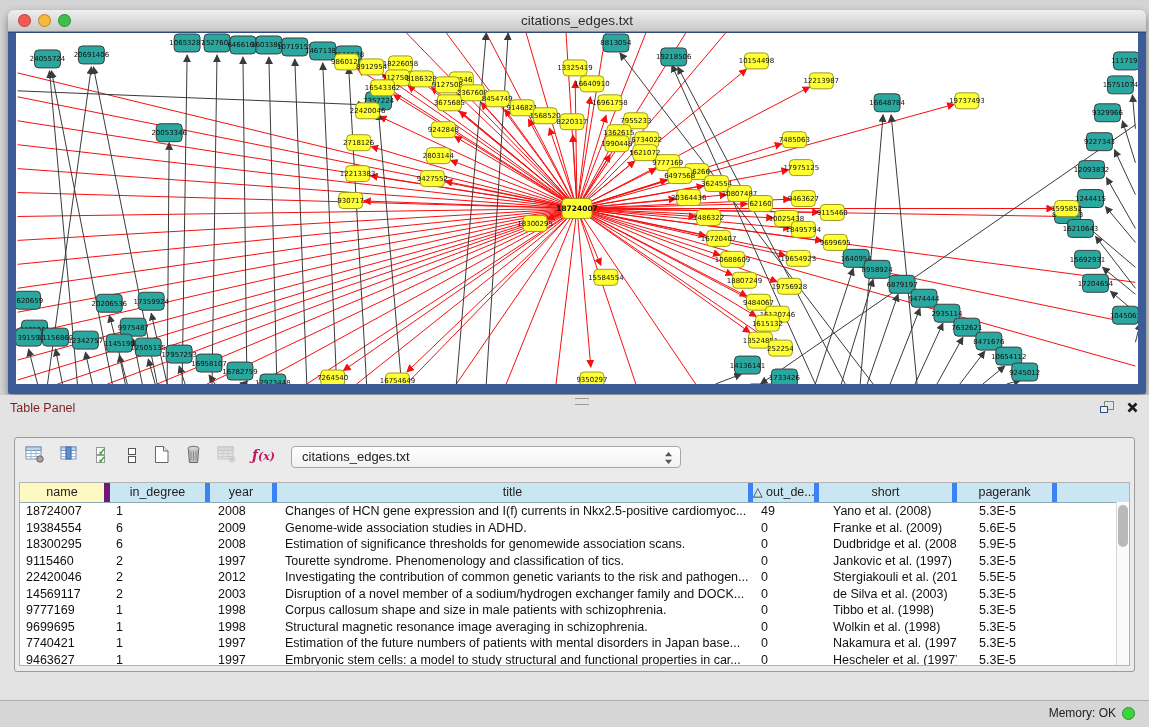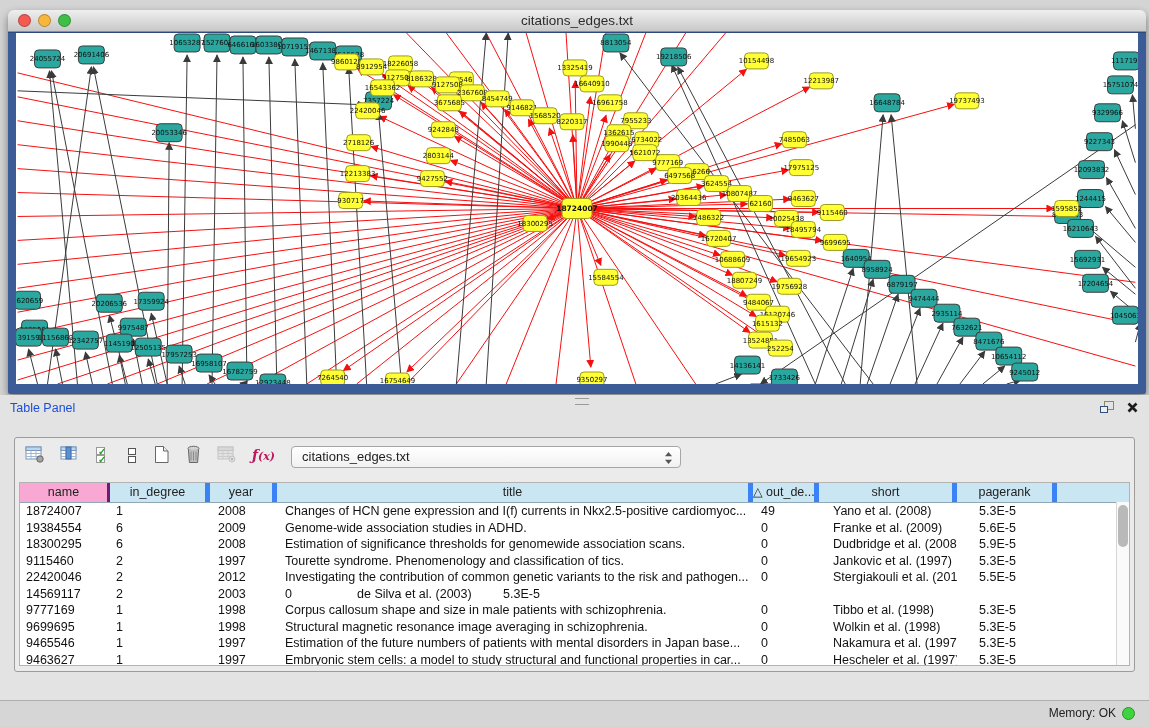--- a/index.html
+++ b/index.html
@@ -15,42 +15,42 @@
   .tl.red{background:var(--traffic-close,#f25a52);}
   .tl.yellow{background:var(--traffic-min,#f6b73c);}
   .tl.green{background:var(--traffic-zoom,#3fbf47);}
   .win-title{text-align:center;font-size:13.5px;line-height:21px;color:#2b2b2b;}
   .frame-body{background:var(--frame-blue,#3b5c97);padding:0 8px 10px 8px;height:351px;
     border-radius:0 0 2px 2px;border-top:1px solid #2e4a7c;}
   #net-canvas{display:block;background:#fff;width:1122px;height:351px;}
   
   #table-panel{position:absolute;left:0;top:395px;width:1149px;height:332px;background:#e3e3e3;}
   .panel-titlebar{position:relative;height:26px;}
-  .panel-title-text{position:absolute;left:10px;top:6px;font-size:12.5px;color:#1d4ed8;}
+  .panel-title-text{position:absolute;left:10px;top:6px;font-size:12.5px;color:#7f1d1d;}
   .grip{position:absolute;left:50%;top:3px;width:14px;height:5px;border-top:1px solid #9a9a9a;border-bottom:1px solid #9a9a9a;}
   .panel-icons{position:absolute;right:10px;top:5px;display:flex;gap:11px;align-items:center;}
   .panel-box{position:absolute;left:14px;top:42px;width:1121px;height:235px;box-sizing:border-box;
     background:#ebebeb;border:1px solid #9c9c9c;border-radius:3px;}
   .toolbar{position:absolute;left:0;top:0;width:100%;height:42px;}
   #toolicons{position:absolute;left:8px;top:5px;display:flex;align-items:center;gap:11px;}
   .tbtn{background:none;border:none;padding:2px;display:flex;align-items:center;justify-content:center;cursor:default;}
   .tbtn.disabled{opacity:.85;}
   .fx{font-family:"DejaVu Serif",serif;font-style:italic;font-weight:bold;font-size:14px;color:#be185d;}
   .fx i{font-size:11px;}
   .combo{position:absolute;left:276px;top:8px;width:390px;height:22px;box-sizing:border-box;
     background:linear-gradient(#ffffff,#f1f1f1);border:1px solid #a6a6a6;border-radius:4px;
     font-size:13px;line-height:20px;padding:0 22px 0 10px;color:#1e1e1e;}
   .stepper{position:absolute;right:7px;top:4px;}
   
   .tablewrap{position:absolute;left:4px;top:44px;right:4px;bottom:5px;background:#fff;
     border:1px solid #b3b3b3;overflow:hidden;}
   .thead{display:flex;height:19px;background:var(--header-blue,#cbe6f3);border-bottom:1px solid #8fa8b8;}
   .th{box-sizing:border-box;border-right:5px solid #3b82f6;font-size:12.5px;color:#222;
     text-align:center;line-height:18px;overflow:hidden;white-space:nowrap;}
-  .th.gray{background:#f9a8d4;border-right:3px solid #701a75;}
+  .th.gray{background:#fef9c3;border-right:6px solid #701a75;}
   .th.fill{flex:1;border-right:none;}
   .tr{display:flex;height:16.5px;line-height:16.5px;font-size:12.5px;color:#111;}
   .td{box-sizing:border-box;overflow:hidden;white-space:nowrap;}
   .vscroll{position:absolute;right:0;top:19px;bottom:0;width:12px;background:#fafafa;border-left:1px solid #d6d6d6;}
   .vthumb{position:absolute;left:1px;right:1px;top:3px;height:42px;border-radius:5px;background:#b9b9b9;}
   
   .tabs-bar{position:absolute;left:0;top:281px;width:100%;display:flex;justify-content:center;}
   .seg{display:flex;border:1px solid #969696;border-radius:5px;overflow:hidden;background:#fdfdfd;
     box-shadow:0 1px 0 rgba(255,255,255,.7);}
   .tab{padding:2px 16px;font-size:13px;color:#1d1d1d;line-height:17px;}
@@ -841,20 +841,21 @@
               <div class="td" style="width: 67px; padding-left: 8px;">2012</div>
               <div class="td" style="width: 476px; padding-left: 8px;">Investigating the contribution of common genetic variants to the risk and pathogen...</div>
               <div class="td" style="width: 66px; padding-left: 8px;">0</div>
               <div class="td" style="width: 138px; padding-left: 14px;">Stergiakouli et al. (2012)</div>
               <div class="td" style="width: 100px; padding-left: 22px;">5.5E-5</div>
             </div>
             <div class="tr">
               <div class="td" style="width: 90px; padding-left: 6px;">14569117</div>
               <div class="td" style="width: 100px; padding-left: 6px;">2</div>
               <div class="td" style="width: 67px; padding-left: 8px;">2003</div>
+              <div class="td" style="width: 476px; padding-left: 8px;">Disruption of a novel member of a sodium/hydrogen exchanger family and DOCK...</div>
               <div class="td" style="width: 66px; padding-left: 8px;">0</div>
               <div class="td" style="width: 138px; padding-left: 14px;">de Silva et al. (2003)</div>
               <div class="td" style="width: 100px; padding-left: 22px;">5.3E-5</div>
             </div>
             <div class="tr">
               <div class="td" style="width: 90px; padding-left: 6px;">9777169</div>
               <div class="td" style="width: 100px; padding-left: 6px;">1</div>
               <div class="td" style="width: 67px; padding-left: 8px;">1998</div>
               <div class="td" style="width: 476px; padding-left: 8px;">Corpus callosum shape and size in male patients with schizophrenia.</div>
               <div class="td" style="width: 66px; padding-left: 8px;">0</div>
@@ -864,21 +865,21 @@
             <div class="tr">
               <div class="td" style="width: 90px; padding-left: 6px;">9699695</div>
               <div class="td" style="width: 100px; padding-left: 6px;">1</div>
               <div class="td" style="width: 67px; padding-left: 8px;">1998</div>
               <div class="td" style="width: 476px; padding-left: 8px;">Structural magnetic resonance image averaging in schizophrenia.</div>
               <div class="td" style="width: 66px; padding-left: 8px;">0</div>
               <div class="td" style="width: 138px; padding-left: 14px;">Wolkin et al. (1998)</div>
               <div class="td" style="width: 100px; padding-left: 22px;">5.3E-5</div>
             </div>
             <div class="tr">
-              <div class="td" style="width: 90px; padding-left: 6px;">9465546</div>
+              <div class="td" style="width: 90px; padding-left: 6px;">7740421</div>
               <div class="td" style="width: 100px; padding-left: 6px;">1</div>
               <div class="td" style="width: 67px; padding-left: 8px;">1997</div>
               <div class="td" style="width: 476px; padding-left: 8px;">Estimation of the future numbers of patients with mental disorders in Japan base...</div>
               <div class="td" style="width: 66px; padding-left: 8px;">0</div>
               <div class="td" style="width: 138px; padding-left: 14px;">Nakamura et al. (1997)</div>
               <div class="td" style="width: 100px; padding-left: 22px;">5.3E-5</div>
             </div>
             <div class="tr">
               <div class="td" style="width: 90px; padding-left: 6px;">9463627</div>
               <div class="td" style="width: 100px; padding-left: 6px;">1</div>

